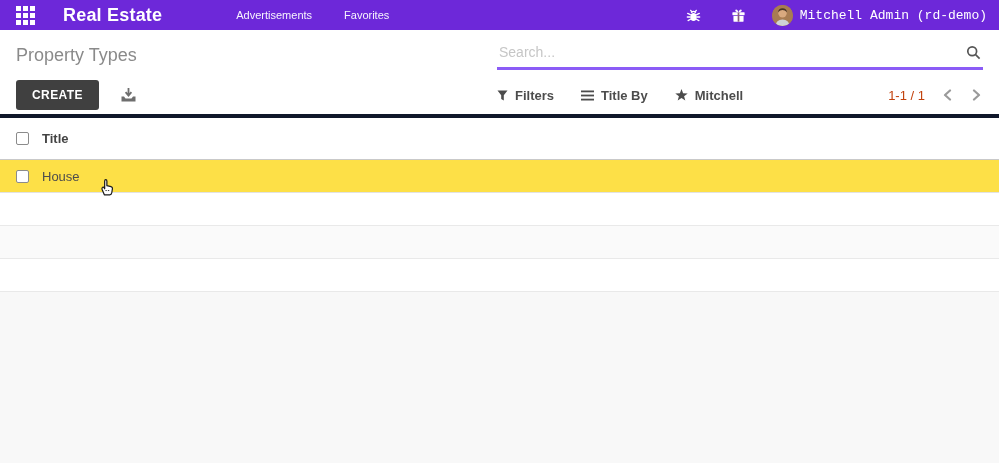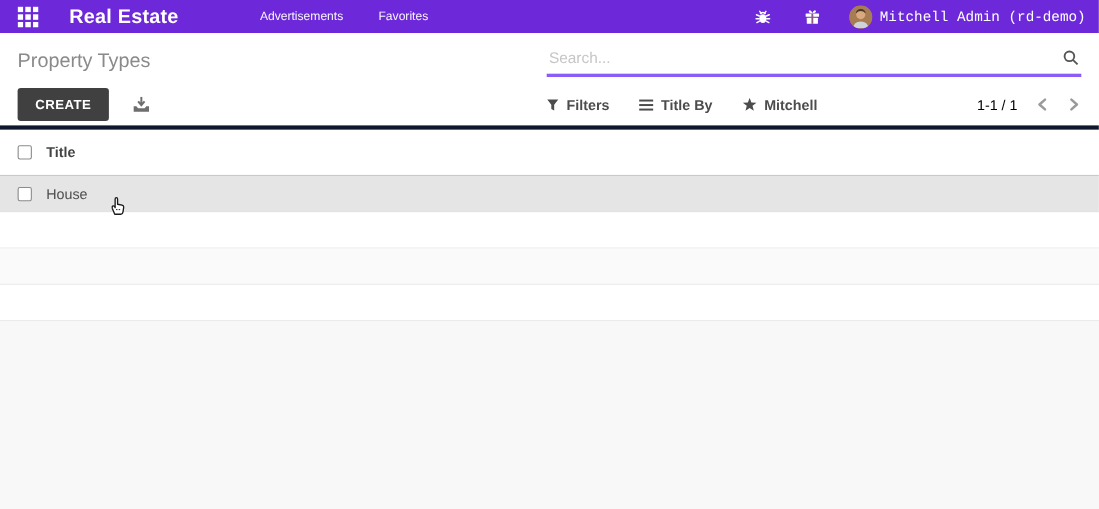--- a/index.html
+++ b/index.html
@@ -57,34 +57,34 @@
     padding: 8px 16px; cursor: pointer; text-align: right;
   }
   .export-btn { margin-left: 22px; display: flex; align-items: center; cursor: pointer; }
   .right-controls { width: 486px; display: flex; align-items: center; justify-content: space-between; }
   .filter-group { display: flex; align-items: flex-start; }
   .filter-item {
     display: flex; align-items: center; gap: 7px;
     font-size: 13px; font-weight: 700; color: #4c4c4c;
     margin-right: 27px; cursor: pointer;
   }
-  .pager { display: flex; align-items: center; font-size: 13px; color: #000000; }
+  .pager { display: flex; align-items: center; font-size: 13px; color: #c2410c; }
   .pager-arrow { margin-left: 16px; display: flex; align-items: center; cursor: pointer; padding: 2px; }
 
   
   .list-table { border-top: 4px solid #0f172a; background: #fff; }
   .trow { display: flex; align-items: center; }
   .thead { height: 42px; background: #fff; border-bottom: 1px solid #c9c9c9; }
   .checkbox-cell { padding-left: 16px; width: 42px; display: flex; align-items: center; }
   .checkbox {
     width: 13px; height: 13px; border: 1px solid #8b8b8b; border-radius: 2px;
     background: #fff; cursor: pointer;
   }
   .col-title { font-size: 13px; font-weight: 700; color: #444; }
-  .data-row { height: 33px; background: #e5e5e5; border-bottom: 1px solid #e2e2e2; cursor: pointer; }
+  .data-row { height: 33px; background: #fde047; border-bottom: 1px solid #e2e2e2; cursor: pointer; }
   .cell-title { font-size: 13px; color: #4d4d4d; }
   .filler-row { height: 33px; border-bottom: 1px solid #e9e9e9; }
   .filler-a { background: #ffffff; }
   .filler-b { background: #fafafa; }
 
   .cursor-hand { position: absolute; left: 97px; top: 177px; z-index: 9; pointer-events: none; }
 </style>
 </head>
 <body>
 

